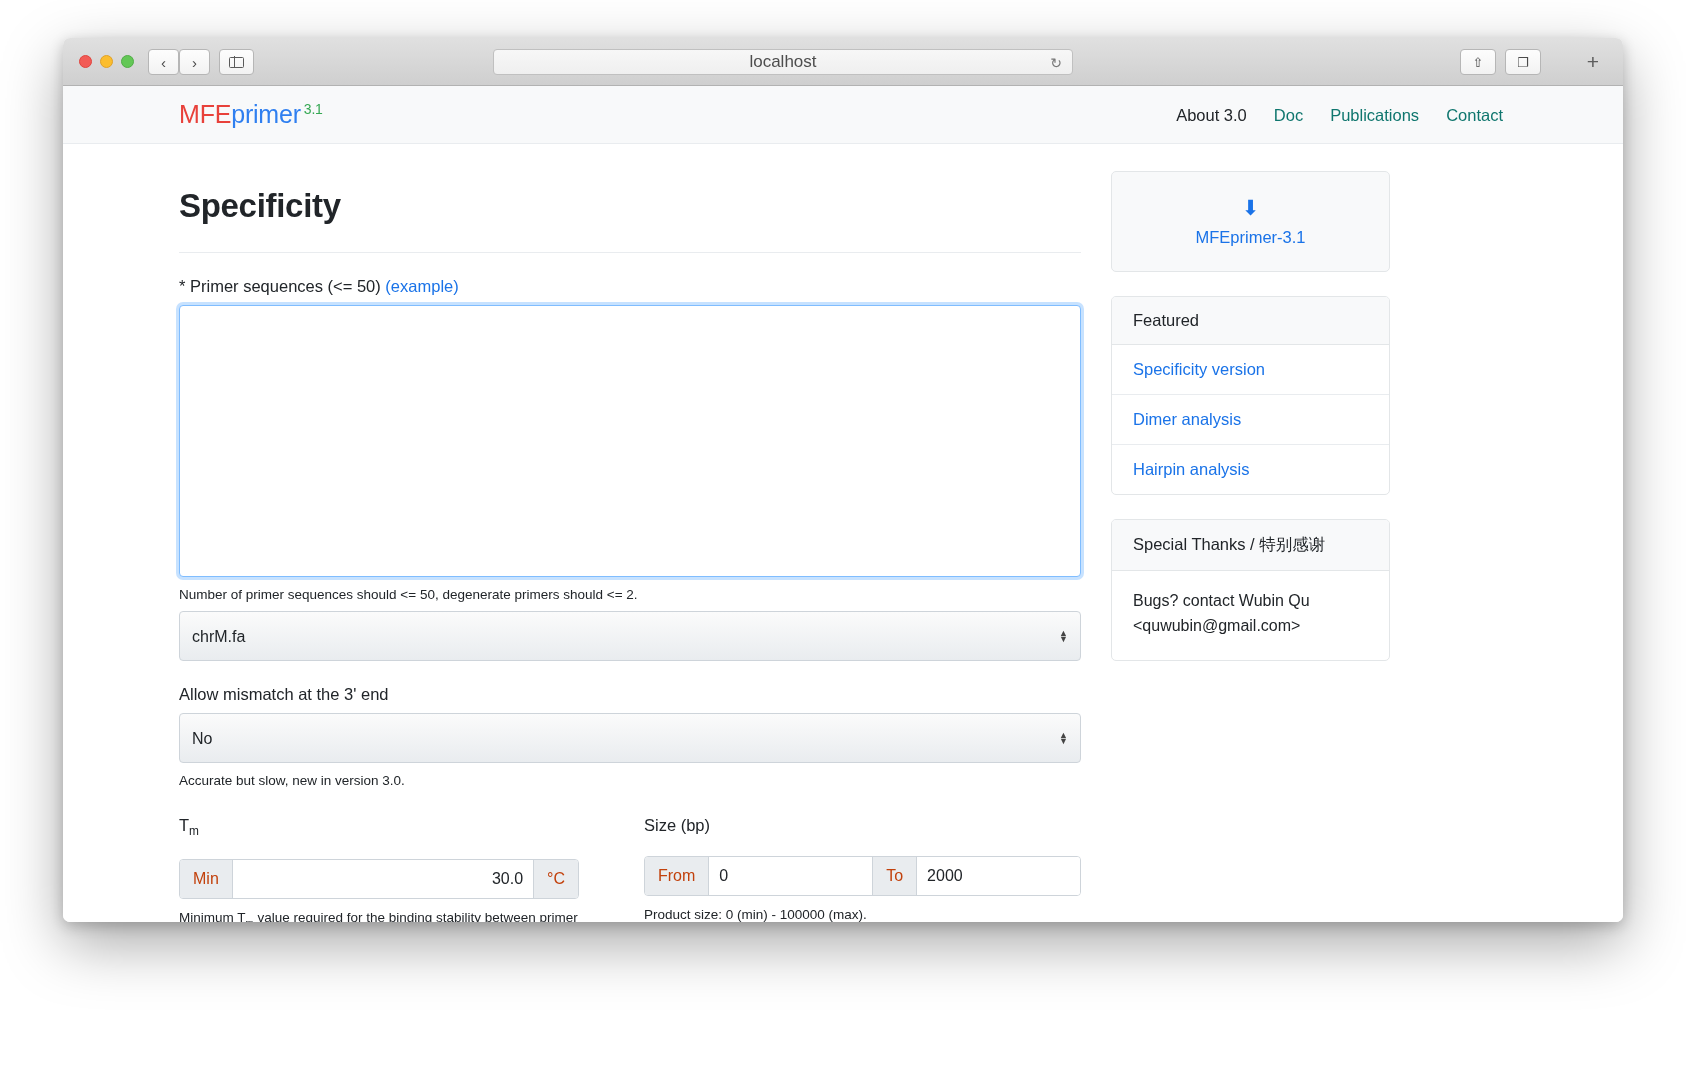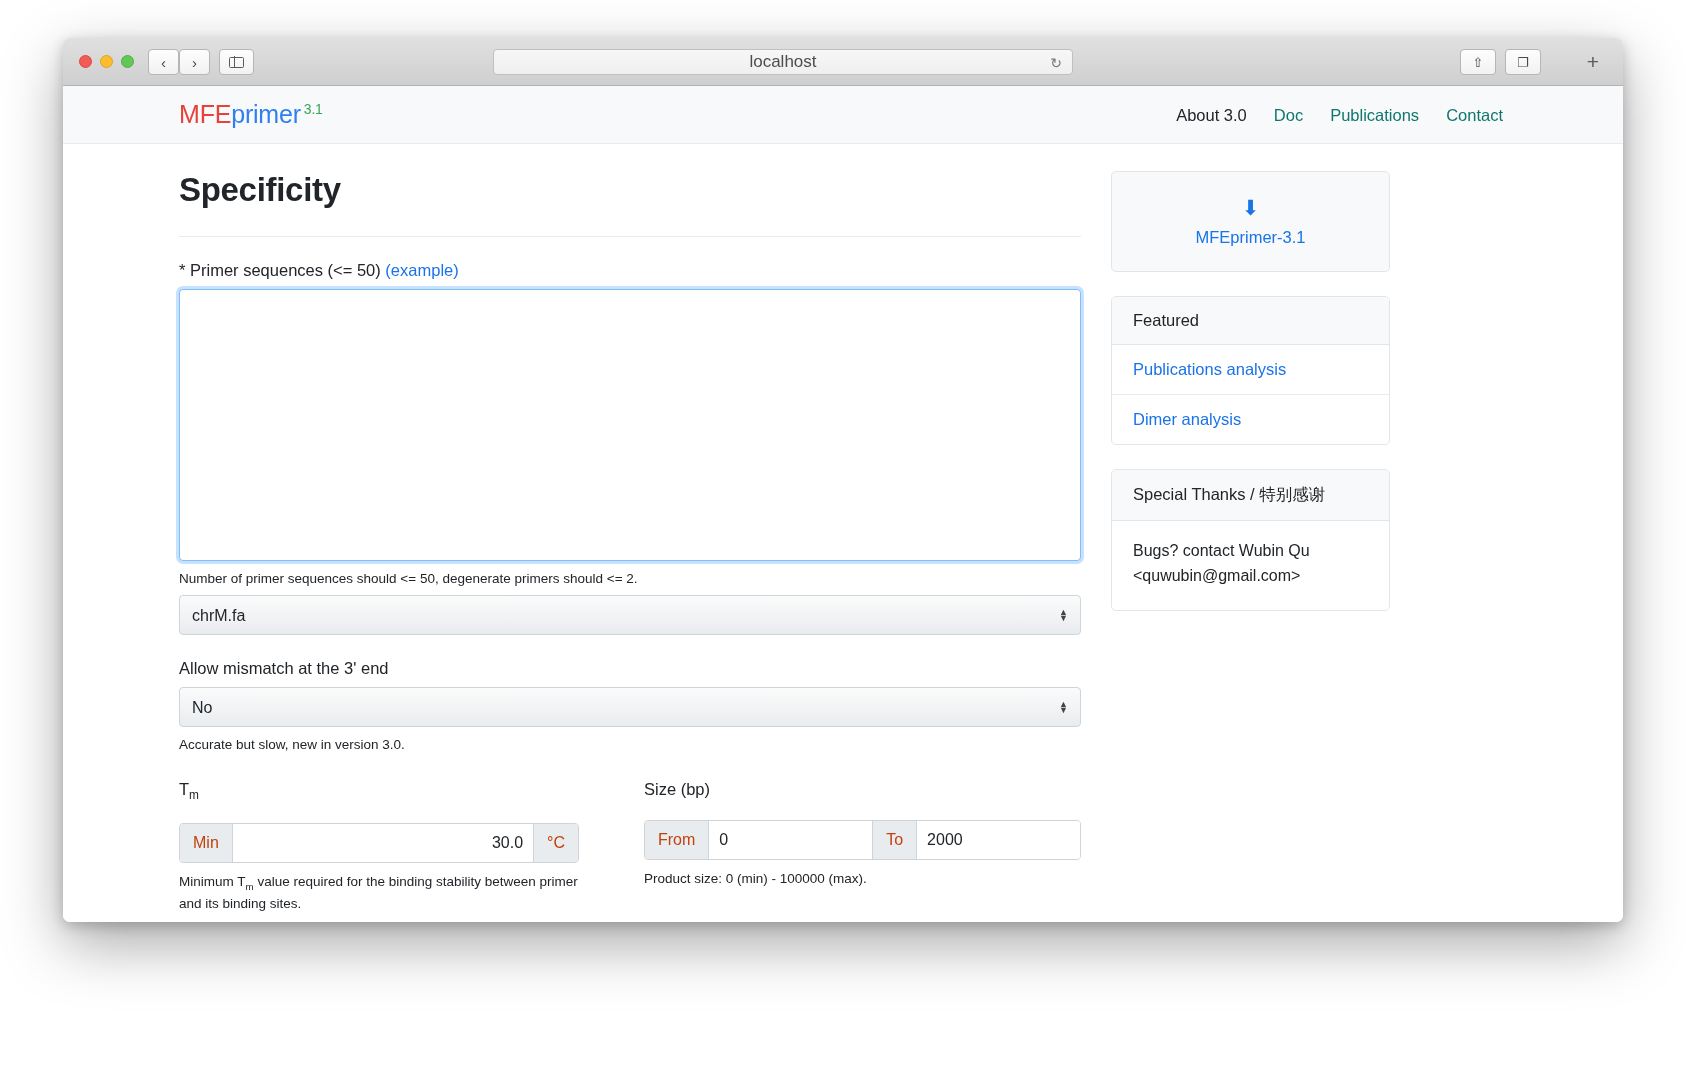--- a/index.html
+++ b/index.html
@@ -114,21 +114,21 @@
 
   
   #page-body {
     position: relative;
     height: 778px;
     background: #ffffff;
     overflow: hidden;
   }
 
   #content-col {
-    position: absolute; left: 116px; top: 0;
+    position: absolute; left: 116px; top: 16px;
     width: 902px;
   }
   #page-title {
     font-size: 33px; font-weight: 700; color: #212529;
     margin: 27px 0 0 0; letter-spacing: -0.3px;
   }
   #title-rule {
     margin-top: 27px;
     border-top: 1px solid #e9ecef;
     width: 902px;
@@ -156,21 +156,21 @@
   }
   .help-text {
     font-size: 13.5px; color: #212529;
     margin-top: 10px;
   }
 
   .form-select {
     appearance: none; -webkit-appearance: none;
     display: block;
     margin-top: 9px;
-    width: 902px; height: 40px;
+    width: 902px; height: 50px;
     background: linear-gradient(#fbfbfb, #e9ecef);
     border: 1px solid #ced4da;
     border-radius: 4px;
     padding: 0 12px;
     font-family: "Liberation Sans", sans-serif;
     font-size: 16px; color: #212529;
     position: relative;
   }
   .select-wrap { position: relative; width: 902px; }
   .select-arrows {
@@ -376,22 +376,23 @@
 
     <div id="sidebar">
 
       <div class="card" id="download-card">
         <div id="download-icon">⬇</div>
         <a id="download-label" href="#">MFEprimer-3.1</a>
       </div>
 
       <div class="card">
         <div class="card-header">Featured</div>
-        <a class="list-item" href="#">Publications analysis</a>
+        <a class="list-item" href="#">Specificity version</a>
         <a class="list-item" href="#">Dimer analysis</a>
+        <a class="list-item" href="#">Hairpin analysis</a>
       </div>
 
       <div class="card">
         <div class="card-header">Special Thanks / 特别感谢</div>
         <div class="card-body">Bugs? contact Wubin Qu &lt;quwubin@gmail.com&gt;</div>
       </div>
 
     </div>
 
   </div>

